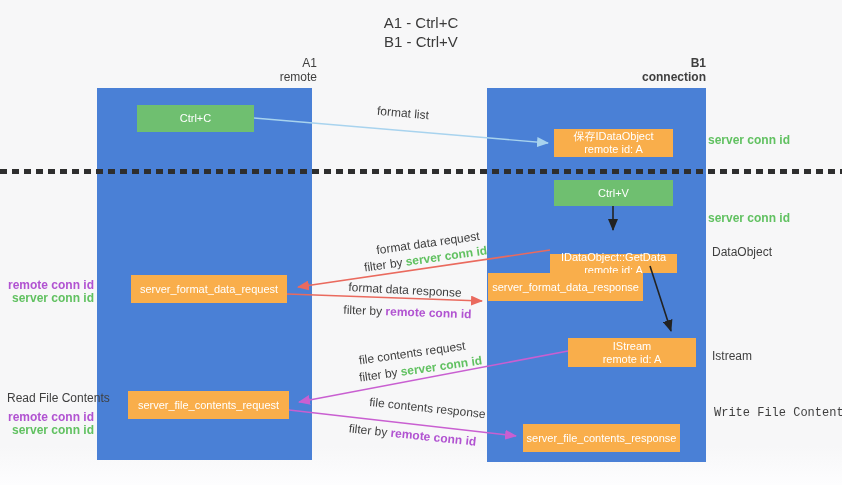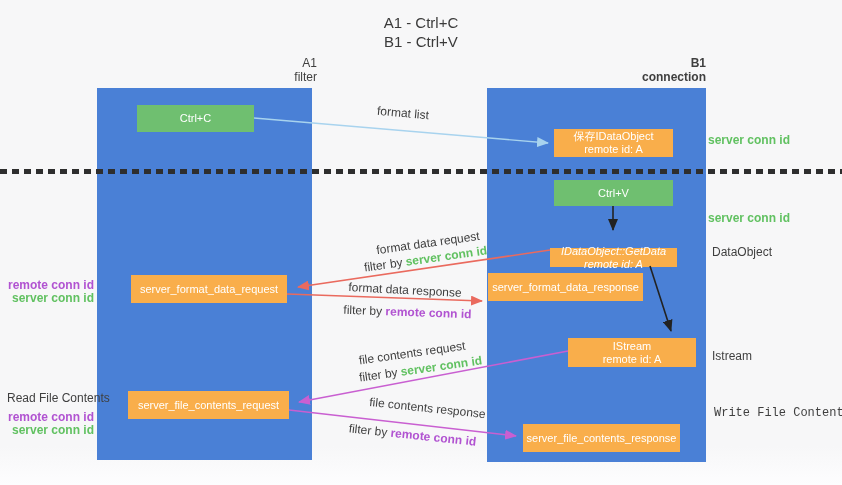--- a/index.html
+++ b/index.html
@@ -63,21 +63,21 @@
 
 <div class="canvas">
 
   <div class="title">
     <div>A1 - Ctrl+C</div>
     <div>B1 - Ctrl+V</div>
   </div>
 
   <div class="lane-header left">
     <div>A1</div>
-    <div>filter</div>
+    <div>remote</div>
   </div>
   <div class="lane-header right">
     <div>B1</div>
     <div>connection</div>
   </div>
 
   <div class="lane left"></div>
   <div class="lane right"></div>
 
   <div class="dotted-line"></div>
@@ -88,21 +88,21 @@
 
   <div class="box orange" style="left:554px; top:129px; width:119px; height:28px;">
     <div>保存IDataObject</div>
     <div>remote id: A</div>
   </div>
 
   <div class="box green" style="left:554px; top:180px; width:119px; height:26px;">
     <div>Ctrl+V</div>
   </div>
 
-  <div class="box orange" style="left:550px; top:248px; width:127px; height:19px;font-style:italic;">
+  <div class="box orange" style="left:550px; top:254px; width:127px; height:19px;">
     <div>IDataObject::GetData</div>
     <div>remote id: A</div>
   </div>
 
   <div class="box orange" style="left:131px; top:275px; width:156px; height:28px;">
     <div>server_format_data_request</div>
   </div>
 
   <div class="box orange" style="left:488px; top:273px; width:155px; height:28px;">
     <div>server_format_data_response</div>

